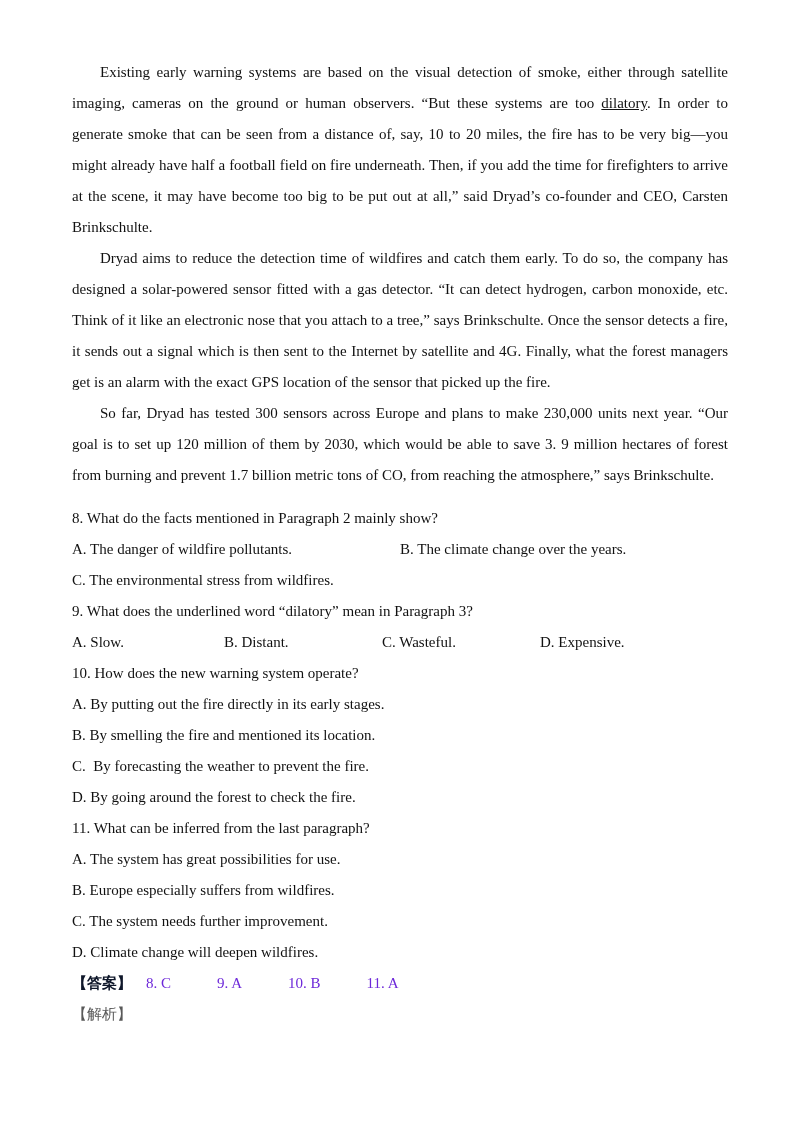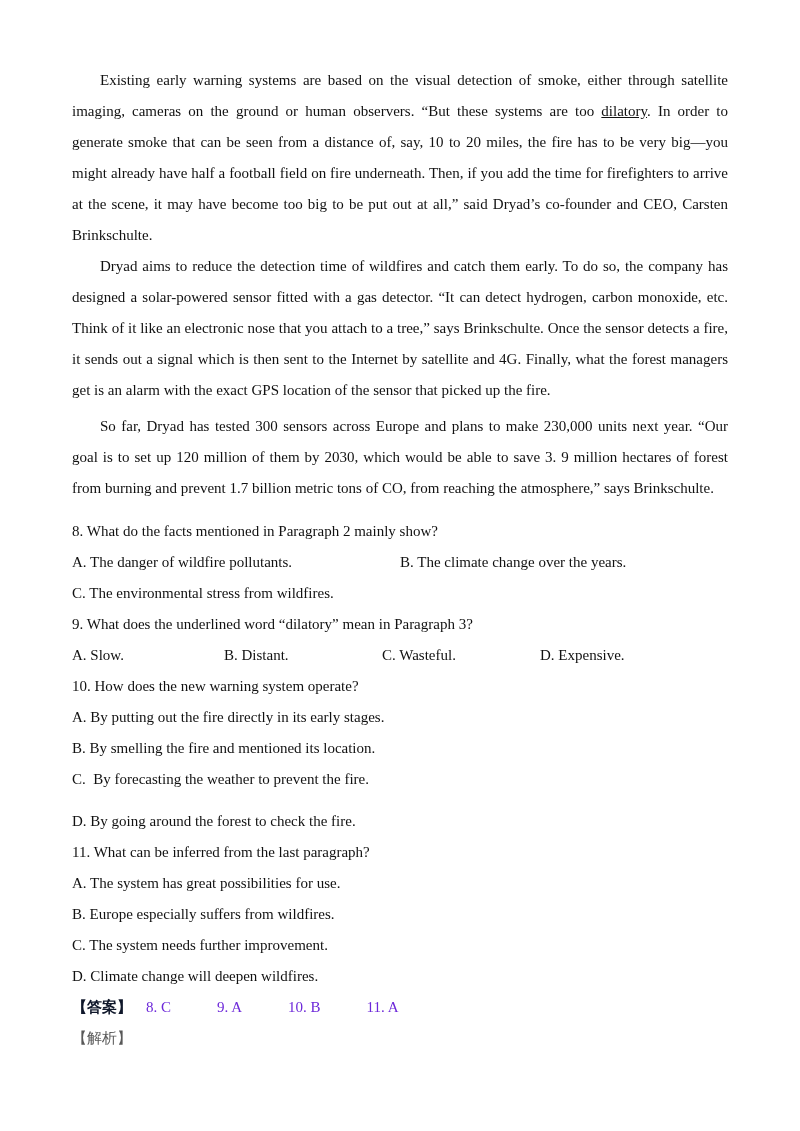--- a/index.html
+++ b/index.html
@@ -12,33 +12,32 @@
     width: 800px;
     height: 1131px;
     background: #ffffff;
     overflow: hidden;
     font-family: "Liberation Serif", "DejaVu Serif", serif;
     color: #111111;
   }
   .content {
     position: absolute;
     left: 72px;
-    top: 8px;
+    top: 0;
     width: 656px;
     padding-top: 57px;
     font-size: 15px;
     line-height: 31px;
   }
   .para {
     margin: 0;
     text-indent: 28px;
     text-align: justify;
   }
   .para-3 {
-    margin-top: 5px;
     font-family: Liberation Serif, serif;
   }
   .underlined {
     text-decoration: underline;
   }
   .question-section {
     margin-top: 12px;
   }
   .stem, .opt {
     line-height: 31px;
@@ -46,21 +45,20 @@
   }
   .opts-2col {
     display: grid;
     grid-template-columns: 328px 1fr;
   }
   .opts-4col {
     display: grid;
     grid-template-columns: 152px 158px 158px 1fr;
   }
   .opt-gap-above {
-    margin-top: 11px;
   }
   sub.chem {
     font-size: 10px;
     line-height: 0;
   }
   .answers-line {
     line-height: 31px;
   }
   .cn-label {
     color: #0f172a;

